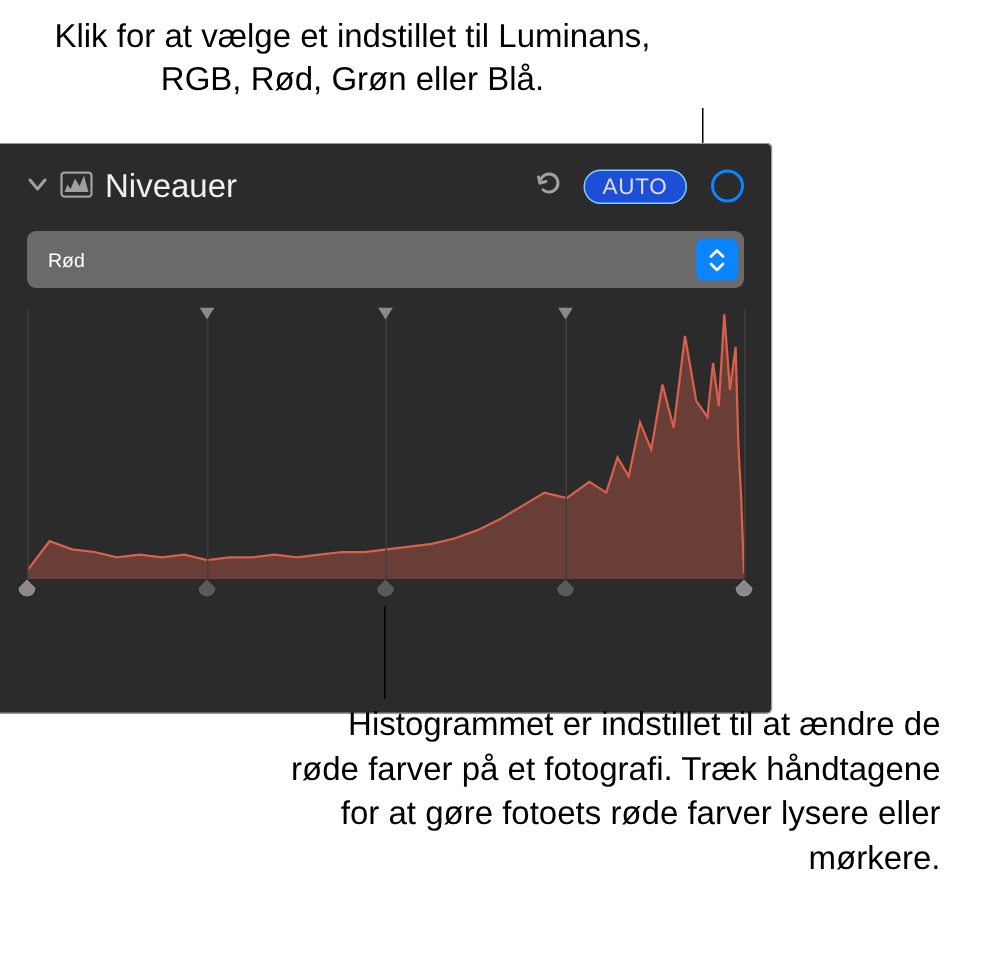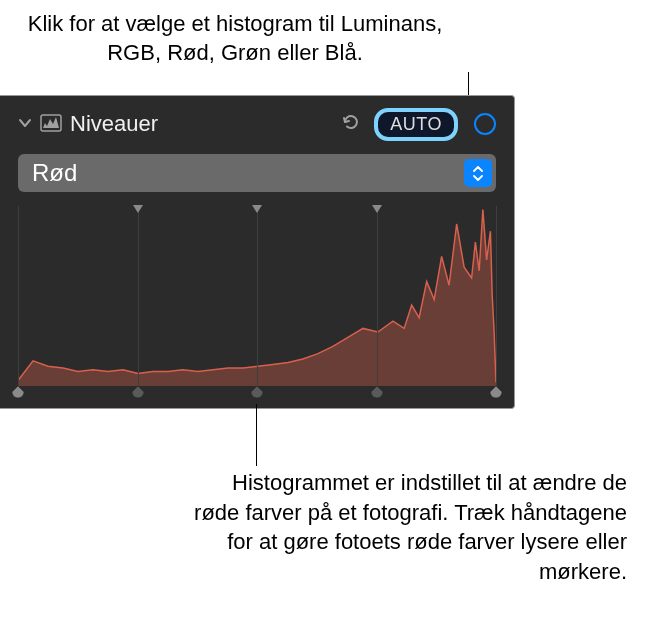--- a/index.html
+++ b/index.html
@@ -26,21 +26,21 @@
       left: 468px;
       width: 1px;
       height: 115px;
       background: #000;
     }
     .panel {
       position: absolute;
       top: 95px;
       left: 0;
       width: 515px;
-      height: 314px;
+      height: 381px;
       background: #2b2b2b;
       border: 1px solid #999;
       border-left: none;
       border-radius: 0 4px 4px 0;
       overflow: hidden;
       padding: 10px 18px 14px 18px;
     }
     .panel-header {
       display: flex;
       align-items: center;
@@ -63,27 +63,27 @@
       color: #f0f0f0;
       font-size: 22px;
       flex: 1;
     }
     .reset-icon {
       color: #a0a0a0;
       font-size: 18px;
       margin-right: 6px;
     }
     .auto-btn {
-      background: #0f172a;
+      background: #1d4ed8;
       color: #ddd;
       border-radius: 14px;
       padding: 2px 12px;
-      font-size: 18px;
+      font-size: 15px;
       letter-spacing: 0.5px;
-      border: 4px solid #7dd3fc;
+      border: 1px solid #7dd3fc;
     }
     .blue-circle {
       width: 22px;
       height: 22px;
       border: 2.5px solid #0a84ff;
       border-radius: 50%;
       margin-left: 8px;
     }
     .dropdown {
       margin-top: 12px;
@@ -91,21 +91,21 @@
       height: 38px;
       background: #6a6a6a;
       border-radius: 6px;
       display: flex;
       align-items: center;
       padding: 0 4px 0 14px;
       position: relative;
     }
     .dropdown-label {
       color: #fff;
-      font-size: 24px;
+      font-size: 13px;
       flex: 1;
     }
     .dropdown-caret {
       width: 28px;
       height: 28px;
       background: #0a84ff;
       border-radius: 5px;
       display: flex;
       flex-direction: column;
       align-items: center;
@@ -179,21 +179,21 @@
       width: 445px;
       font-size: 22px;
       line-height: 1.35;
       color: #000;
       text-align: right;
     }
   </style>
 </head>
 <body>
 
-<div class="callout-top">Klik for at vælge et histogram til Luminans, RGB, Rød, Grøn eller Blå.</div>
+<div class="callout-top">Klik for at vælge et indstillet til Luminans, RGB, Rød, Grøn eller Blå.</div>
 <div class="callout-line-top"></div>
 
 <div class="panel">
   <div class="panel-header">
     <span class="chevron-icon">
       <svg width="14" height="14" viewBox="0 0 14 14">
           <path d="M2 4 L7 10 L12 4" stroke="#a0a0a0" stroke-width="2" fill="none" stroke-linecap="round" stroke-linejoin="round"></path>
         </svg>
     </span>
     <span class="levels-icon">

